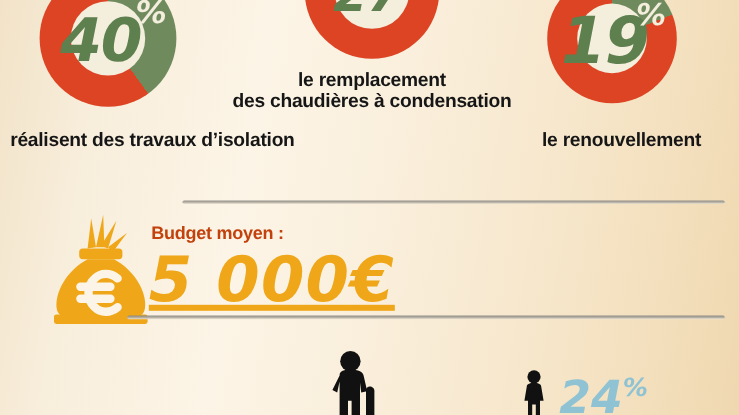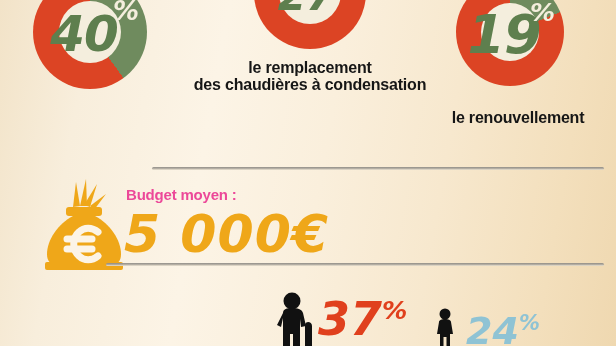--- a/index.html
+++ b/index.html
@@ -54,32 +54,33 @@
   .rule{
     position:absolute;height:3px;
     background:linear-gradient(180deg,#8d8a84 0%,#a9a49b 45%,#efe6d4 100%);
     border-radius:2px;
     opacity:.95;
   }
 
   
   .budget-label{
     position:absolute;
-    color:#ec4899;font-weight:700;
+    color:#c2410c;font-weight:700;
     font-size:15px;letter-spacing:-0.2px;
     white-space:nowrap;
   }
   .budget-amount{
     position:absolute;
     color:#EFA719;
     font-family:"DejaVu Sans",sans-serif;
     font-weight:700;font-style:italic;
     font-size:52px;letter-spacing:1px;
     white-space:nowrap;
     line-height:1;
+    text-decoration:underline;
   }
 
   
   .bigpct{
     position:absolute;
     font-family:"DejaVu Sans",sans-serif;
     font-weight:700;font-style:italic;
     line-height:1;white-space:nowrap;
   }
   .bigpct .sup{font-size:.55em;vertical-align:super;}
@@ -90,20 +91,21 @@
 <body>
 
 <div class="stage">
 
   <div class="donut" id="donut0" style="left: 33px; top: -25px; width: 114px; height: 114px; background: conic-gradient(rgb(111, 139, 94) 0deg, rgb(111, 139, 94) 144deg, rgb(220, 68, 36) 144deg, rgb(220, 68, 36) 360deg);">
     <div class="hole" style="width:62px;height:62px;"></div>
     <div class="val" style="font-size:50px;margin-left:-6px;margin-top:2px;">40</div>
   </div>
   <div class="pct" style="left:113px;top:-4px;font-size:26px;">%</div>
   <div class="cap" style="left:0px;top:110px;width:254px;">
+    <div>réalisent des travaux d’isolation</div>
   </div>
 
   <div class="donut" id="donut1" style="left: 254px; top: -63px; width: 112px; height: 112px; background: conic-gradient(rgb(111, 139, 94) 0deg, rgb(111, 139, 94) 97.2deg, rgb(220, 68, 36) 97.2deg, rgb(220, 68, 36) 360deg);">
     <div class="hole" style="width:62px;height:62px;"></div>
     <div class="val" style="font-size:42px;margin-left:-4px;margin-top:2px;">27</div>
   </div>
   <div class="cap" style="left:186px;top:60px;width:248px;">
     <div>le remplacement</div>
     <div>des chaudières à condensation</div>
   </div>
@@ -143,23 +145,20 @@
   <div class="budget-amount" style="left:124px;top:208px;">5 000€</div>
 
   <div class="rule" style="left:106px;top:263px;width:498px;"></div>
 
   <svg class="abs" style="left:272px;top:292px;" width="52" height="58" viewBox="0 0 52 58">
     <circle cx="20" cy="9" r="8.5" fill="#111"></circle>
     <path d="M11 21 C11 17 15 16 20 16 C25 16 30 17 31 21 L34 34 L29 35 L28 27 L28 58 L21 58 L21 42 L18 42 L18 58 L11 58 L11 26 L9 35 L5 33 Z" fill="#111"></path>
     <rect x="33" y="32" width="4" height="26" rx="1.5" fill="#111"></rect>
     <path d="M33 33 C33 29 40 29 40 34 L40 58 L36 58 Z" fill="#111"></path>
   </svg>
-  <div class="bigpct red" style="left:318px;top:296px;font-size:46px;">
-    <span>37</span><span class="sup">%</span>
-  </div>
 
   <svg class="abs" style="left:430px;top:308px;" width="30" height="40" viewBox="0 0 30 40">
     <circle cx="15" cy="6" r="5.5" fill="#111"></circle>
     <path d="M9 14 C9 12 12 11 15 11 C18 11 21 12 21 14 L23 26 L20 26 L20 40 L16.5 40 L16.5 29 L13.5 29 L13.5 40 L10 40 L10 26 L7 26 Z" fill="#111"></path>
   </svg>
   <div class="bigpct blue" style="left:466px;top:312px;font-size:38px;">
     <span>24</span><span class="sup">%</span>
   </div>
 
 </div>

